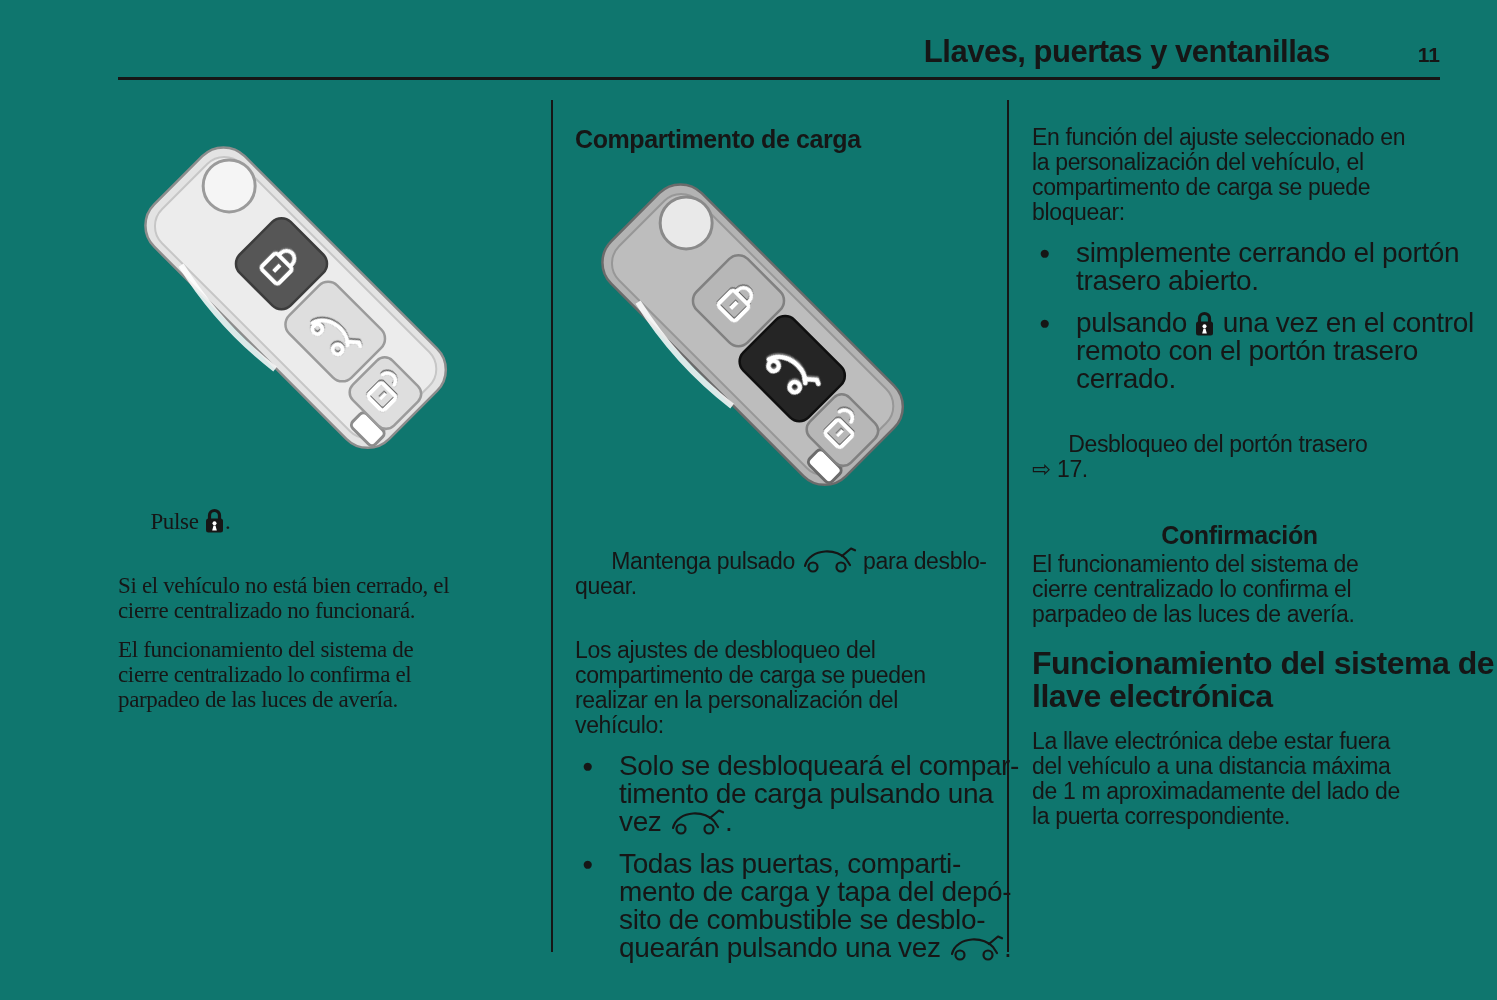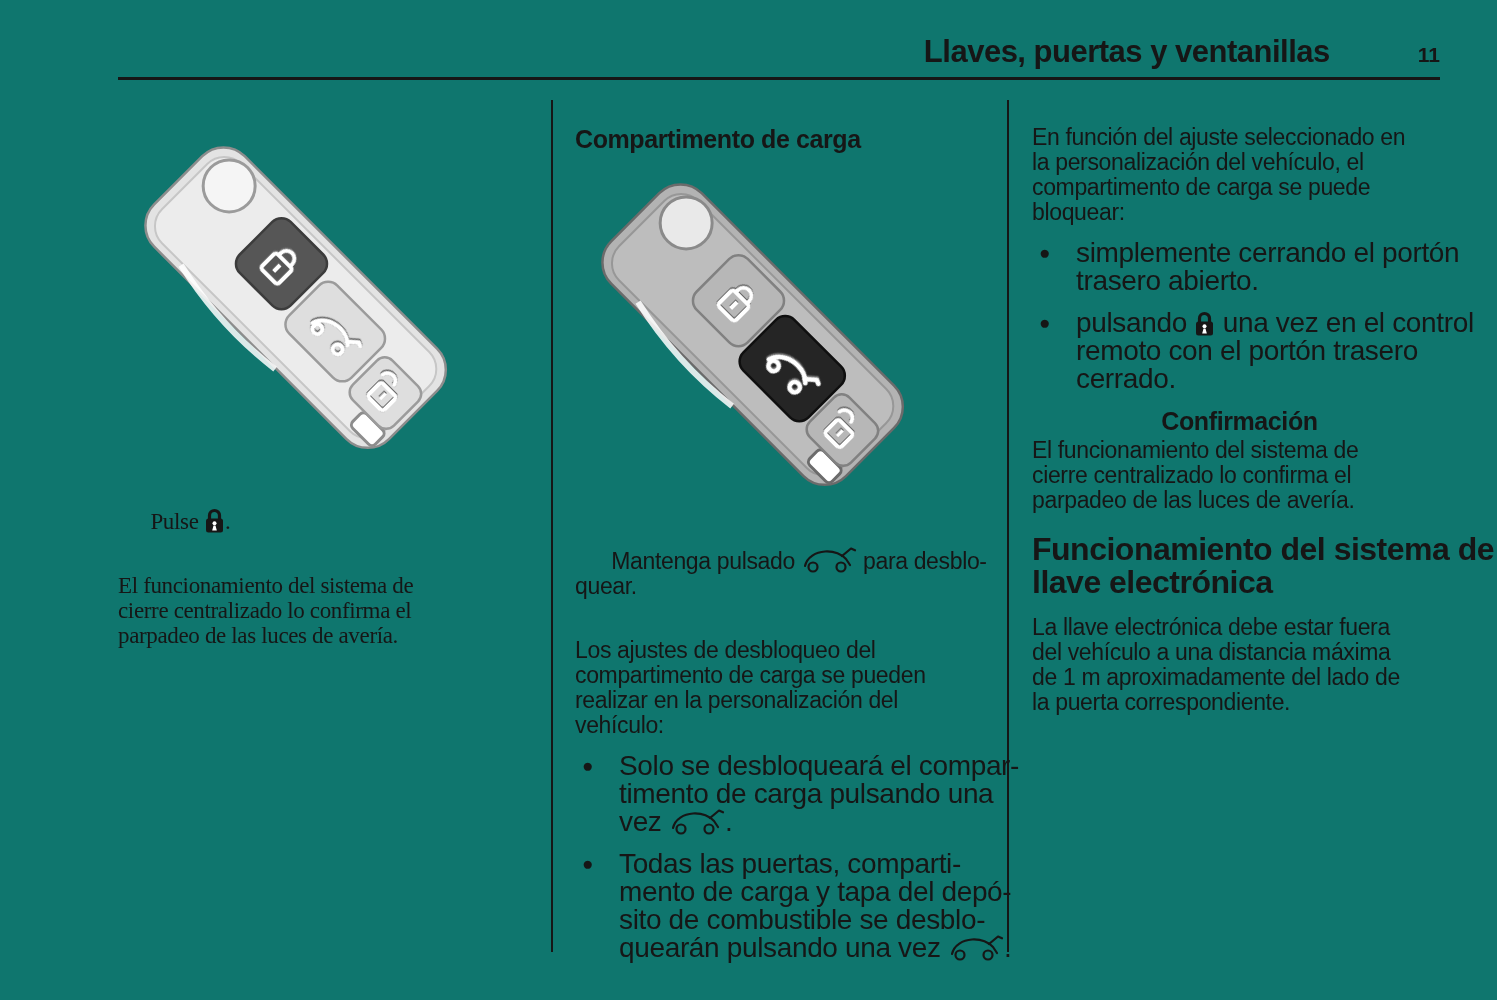--- a/index.html
+++ b/index.html
@@ -110,20 +110,22 @@
 
     <p class="para" style="margin-top:12px;">
       <span>Pulse </span><svg class="iico" width="21" height="27" viewBox="0 0 21 27">
           <path d="M5.5,12 V8.5 a5,5 0 0 1 10,0 V12" fill="none" stroke="#161616" stroke-width="3.2"></path>
           <rect x="2" y="11.5" width="17" height="14" rx="2.5" fill="#161616"></rect>
           <circle cx="10.5" cy="16.3" r="2" fill="#fff"></circle>
           <path d="M8.2,23.6 h4.6 l-1.3,-5 h-2 Z" fill="#fff"></path>
         </svg><span>.</span>
     </p>
 
+    <p class="para">Si el vehículo no está bien cerrado, el
+cierre centralizado no funcionará.</p>
     <p class="para">El funcionamiento del sistema de
 cierre centralizado lo confirma el
 parpadeo de las luces de avería.</p>
   </div>
 
   <div class="col col2">
     <h3 class="h2">Compartimento de carga</h3>
 
     <svg class="figure fig2 key key2" width="415" height="345" viewBox="0 0 412 345">
       <g transform="translate(104,10) rotate(45)">
@@ -220,20 +222,24 @@
             <rect x="2" y="11.5" width="17" height="14" rx="2.5" fill="#161616"></rect>
             <circle cx="10.5" cy="16.3" r="2" fill="#fff"></circle>
             <path d="M8.2,23.6 h4.6 l-1.3,-5 h-2 Z" fill="#fff"></path>
           </svg><span> una vez en el control
 remoto con el portón trasero
 cerrado.</span></span>
     </div>
 
 
 
+    <p class="para">
+      <span>Desbloqueo del portón trasero
+</span><span class="ref-arrow">⇨</span><span> 17.</span>
+    </p>
 
     <h3 class="h2 subhead">Confirmación</h3>
     <p class="para">El funcionamiento del sistema de
 cierre centralizado lo confirma el
 parpadeo de las luces de avería.</p>
 
     <h2 class="h1">Funcionamiento del sistema de
 llave electrónica</h2>
     <p class="para">La llave electrónica debe estar fuera
 del vehículo a una distancia máxima

